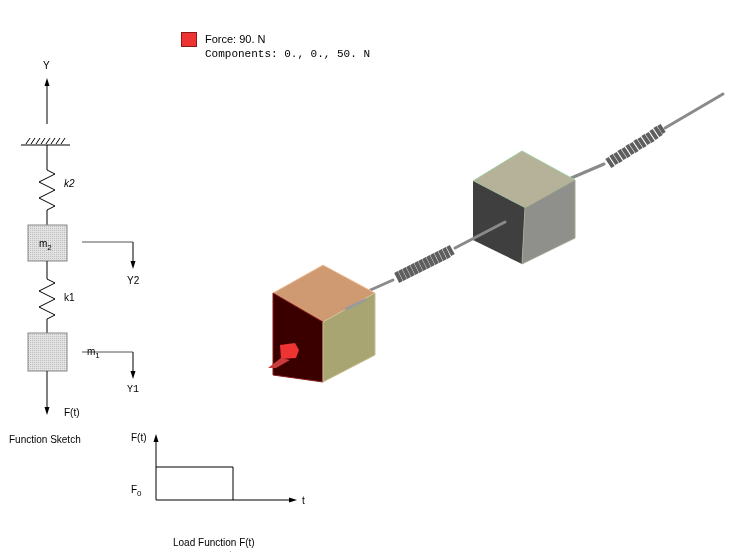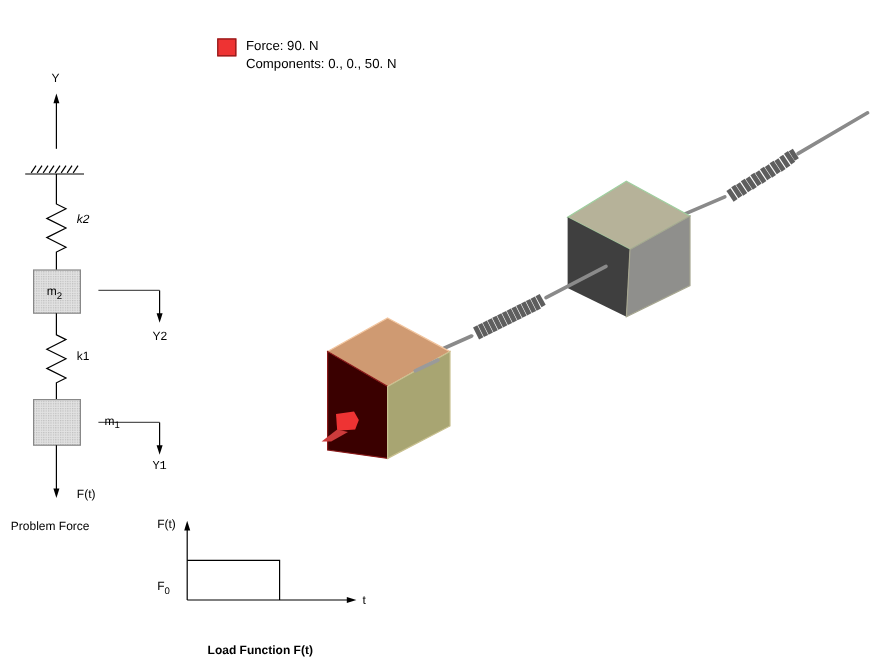--- a/index.html
+++ b/index.html
@@ -12,21 +12,21 @@
     .lbl { position: absolute; font-size: 10px; white-space: nowrap; line-height: 12px; }
     .sub { font-size: 8px; position: relative; top: 3px; }
     svg { position: absolute; left: 0; top: 0; }
   </style>
 </head>
 <body>
 
 <div class="legend">
   <div class="legend-swatch"></div>
   <div class="legend-line" style="top:1px;">Force: 90. N</div>
-  <div class="legend-line" style="top:16px;">Components: 0., 0., 50. N</div>
+  <div class="legend-line" style="top:16px;font-family:Liberation Mono, monospace;">Components: 0., 0., 50. N</div>
 </div>
 
 <svg width="736" height="552">
   <defs>
     <pattern id="dots" width="2" height="2" patternUnits="userSpaceOnUse">
       <rect width="2" height="2" fill="#e2e2e2"></rect>
       <rect width="1" height="1" fill="#bdbdbd"></rect>
     </pattern>
   </defs>
 
@@ -145,19 +145,19 @@
 </svg>
 
 <div class="lbl" style="left:43px; top:60px;">Y</div>
 <div class="lbl" style="left:64px; top:178px;font-style:italic;">k2</div>
 <div class="lbl" style="left:39px; top:238px;"><span>m</span><span class="sub">2</span></div>
 <div class="lbl" style="left:127px; top:275px;text-align:center;">Y2</div>
 <div class="lbl" style="left:64px; top:292px;text-align:right;">k1</div>
 <div class="lbl" style="left:39px; top:346px;padding-left:48px;"><span>m</span><span class="sub">1</span></div>
 <div class="lbl" style="left:127px; top:384px;font-family:Liberation Mono, monospace;">Y1</div>
 <div class="lbl" style="left:64px; top:407px;">F(t)</div>
-<div class="lbl" style="left:9px; top:434px;">Problem Force</div>
+<div class="lbl" style="left:9px; top:434px;">Function Sketch</div>
 
 <div class="lbl" style="left:131px; top:432px;">F(t)</div>
 <div class="lbl" style="left:131px; top:484px;"><span>F</span><span class="sub">0</span></div>
 <div class="lbl" style="left:302px; top:495px;">t</div>
 <div class="lbl" style="left:229px; top:510px;margin-top:40px;"><span>t</span><span class="sub">d</span></div>
-<div class="lbl" style="left:173px; top:537px;font-weight:bold;">Load Function F(t)</div>
+<div class="lbl" style="left:173px; top:537px;">Load Function F(t)</div>
 
 </body></html>

